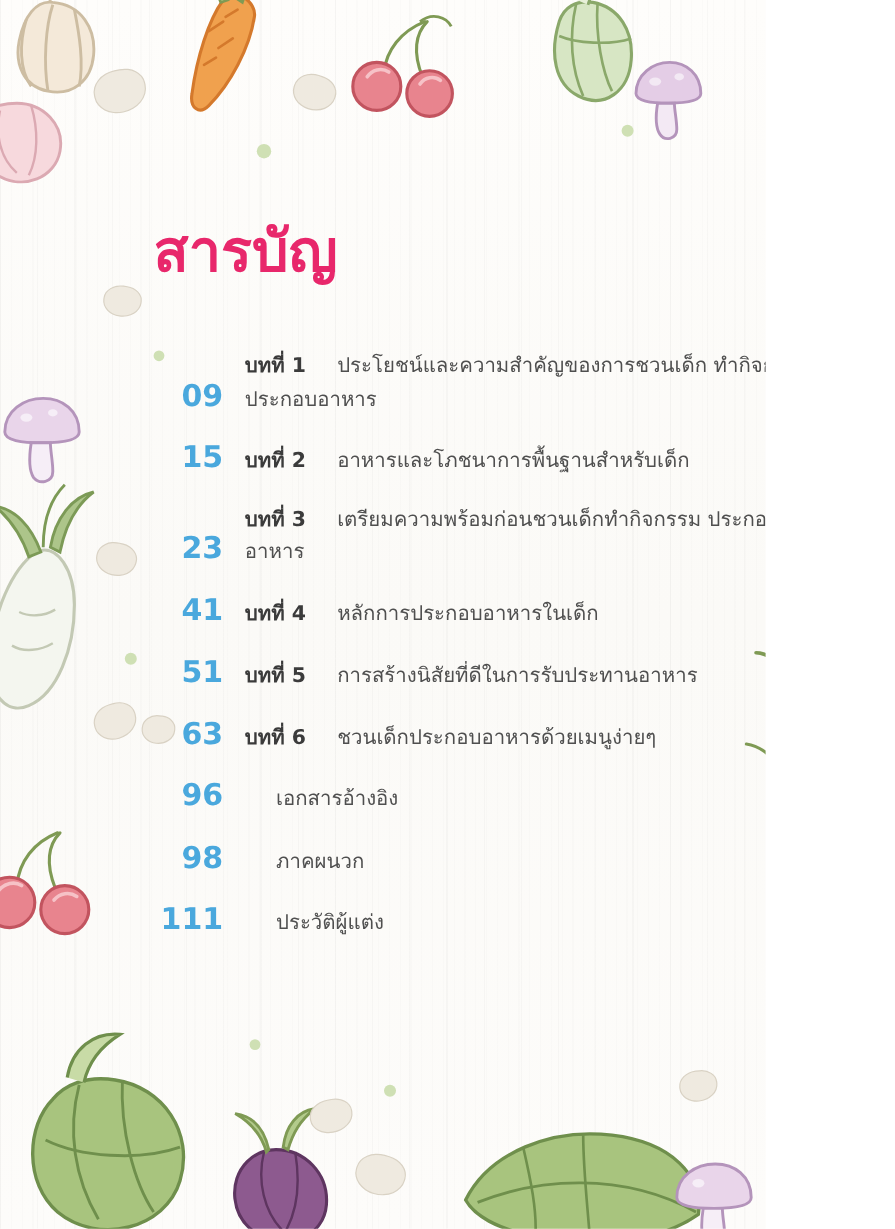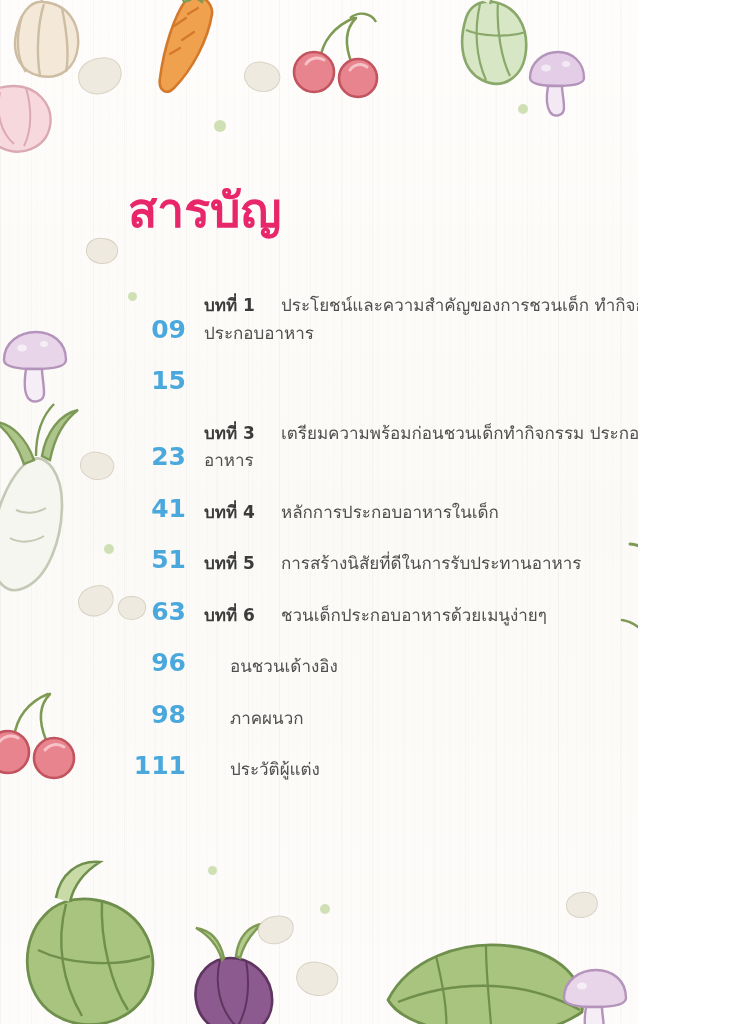--- a/index.html
+++ b/index.html
@@ -338,20 +338,23 @@
 
       <div class="toc-row">
         <div class="toc-num">09</div>
         <div class="toc-body">
           <span class="toc-chapter">บทที่ 1</span><span class="toc-text">ประโยชน์และความสำคัญของการชวนเด็ก ทำกิจกรรมประกอบอาหาร</span>
         </div>
       </div>
 
       <div class="toc-row">
         <div class="toc-num">15</div>
+        <div class="toc-body">
+          <span class="toc-chapter">บทที่ 2</span><span class="toc-text">อาหารและโภชนาการพื้นฐานสำหรับเด็ก</span>
+        </div>
       </div>
 
       <div class="toc-row">
         <div class="toc-num">23</div>
         <div class="toc-body">
           <span class="toc-chapter">บทที่ 3</span><span class="toc-text">เตรียมความพร้อมก่อนชวนเด็กทำกิจกรรม ประกอบอาหาร</span>
         </div>
       </div>
 
       <div class="toc-row">
@@ -371,21 +374,21 @@
       <div class="toc-row">
         <div class="toc-num">63</div>
         <div class="toc-body">
           <span class="toc-chapter">บทที่ 6</span><span class="toc-text">ชวนเด็กประกอบอาหารด้วยเมนูง่ายๆ</span>
         </div>
       </div>
 
       <div class="toc-row">
         <div class="toc-num">96</div>
         <div class="toc-body">
-          <span class="toc-text">อนชวนเด้างอิง</span>
+          <span class="toc-text">เอกสารอ้างอิง</span>
         </div>
       </div>
 
       <div class="toc-row">
         <div class="toc-num">98</div>
         <div class="toc-body">
           <span class="toc-text">ภาคผนวก</span>
         </div>
       </div>
 

